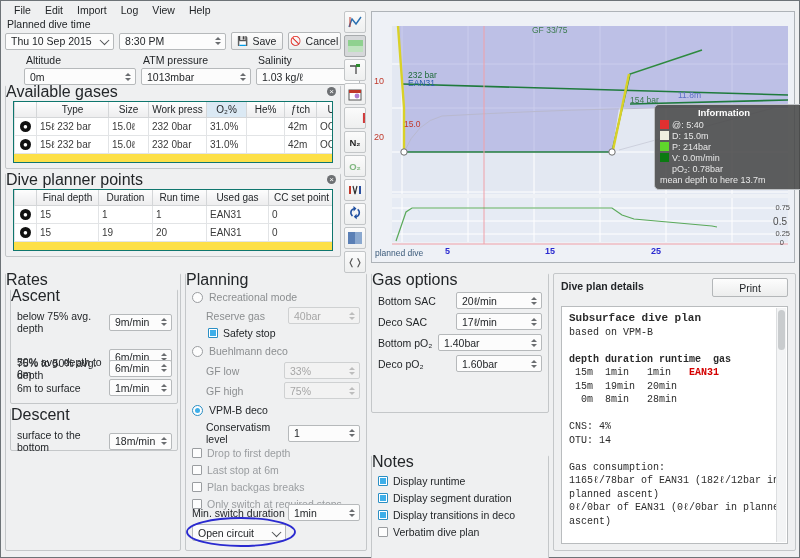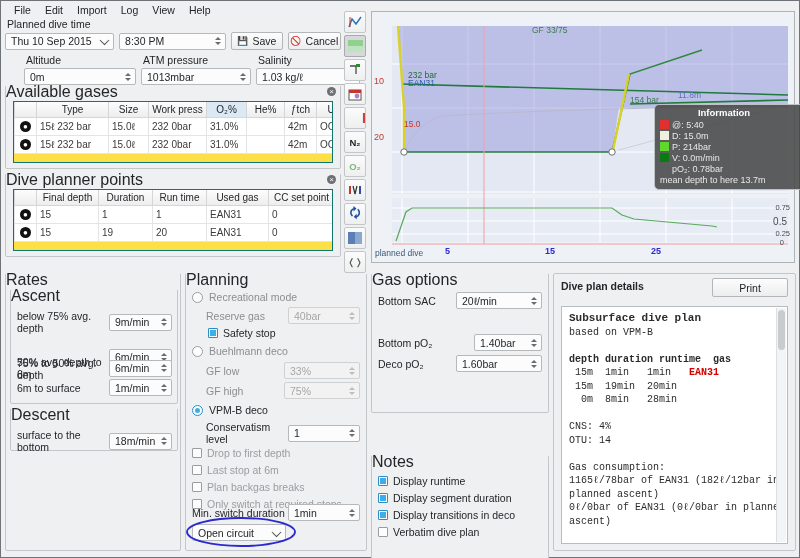--- a/index.html
+++ b/index.html
@@ -519,23 +519,27 @@
       <ellipse cx="57" cy="17" rx="54" ry="14" fill="none" stroke="#2a2ad0" stroke-width="1.8"></ellipse>
     </svg>
   </div>
 
   <div class="groupbox" style="left:370px;top:272px;width:178px;height:140px;">
     <div class="gb-title">Gas options</div>
     <div style="position:absolute;left:6px;top:18px;right:6px;display:flex;align-items:center;">
       <div class="lbl" style="flex:1;">Bottom SAC</div>
       <div class="field spin" style="width:86px;">20ℓ/min</div>
     </div>
+    <div style="position:absolute;left:6px;top:39px;right:6px;display:flex;align-items:center;">
+      <div class="lbl" style="flex:1;">Deco SAC</div>
+      <div class="field spin" style="width:86px;">17ℓ/min</div>
+    </div>
     <div style="position:absolute;left:6px;top:60px;right:6px;display:flex;align-items:center;">
       <div class="lbl" style="flex:1;">Bottom pO₂</div>
-      <div class="field spin" style="width:68px;">1.40bar</div>
+      <div class="field spin" style="width:104px;">1.40bar</div>
     </div>
     <div style="position:absolute;left:6px;top:81px;right:6px;display:flex;align-items:center;">
       <div class="lbl" style="flex:1;">Deco pO₂</div>
       <div class="field spin" style="width:86px;">1.60bar</div>
     </div>
   </div>
 
   <div class="groupbox" style="left:370px;top:422px;width:178px;height:128px;margin-top:32px;">
     <div class="gb-title">Notes</div>
     <div style="position:absolute;left:6px;top:18px;right:6px;">

